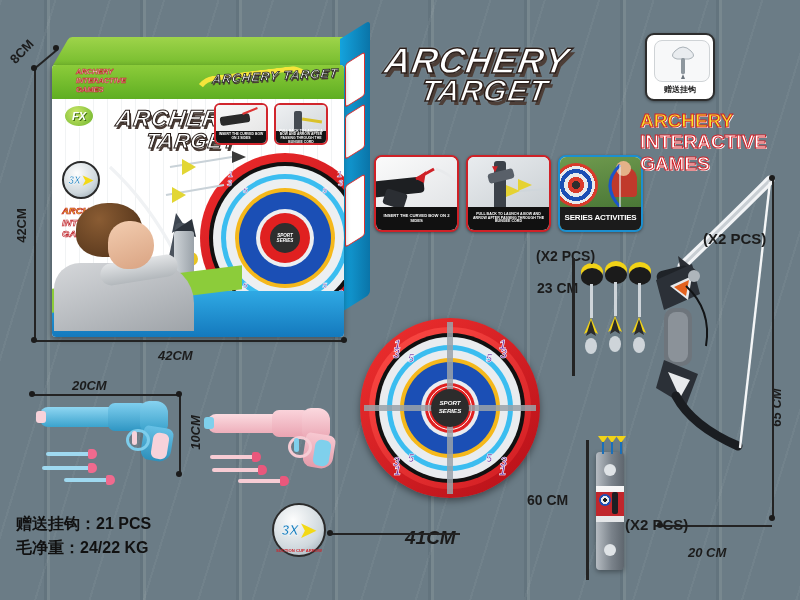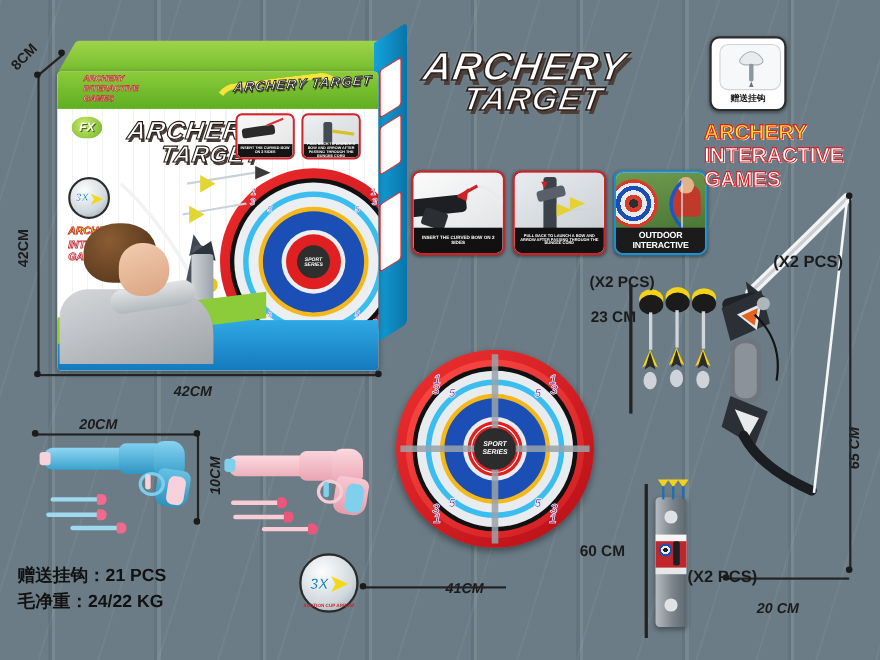--- a/index.html
+++ b/index.html
@@ -331,21 +331,21 @@
   <div class="panel outdoor">
     <div style="position:absolute;inset:0;background:linear-gradient(170deg,#6f9a4e,#3d6b2e);"></div>
     <div style="position:absolute;left:-6px;top:6px;width:44px;height:44px;border-radius:50%;background:
       radial-gradient(circle,#2e2e2e 0 4px,#d93a2b 4px 8px,#e8eaec 8px 12px,#1b4fb5 12px 16px,#e8eaec 16px 19px,#d93a2b 19px 22px);"></div>
     <div style="position:absolute;right:4px;top:10px;width:26px;height:30px;border-radius:12px 12px 4px 4px;background:#c0392b;"></div>
     <div style="position:absolute;right:10px;top:4px;width:15px;height:15px;border-radius:50%;background:#e3b289;"></div>
     <svg style="position:absolute;left:32px;top:4px;width:48px;height:50px;">
       <path d="M28 4 Q8 24 28 46" stroke="#1b55c9" stroke-width="3" fill="none"></path>
       <line x1="28" y1="4" x2="28" y2="46" stroke="#e8eaec" stroke-width="1.2"></line>
     </svg>
-    <div class="pcap" style="font-size:8px;letter-spacing:-.2px;">OUTDOOR INTERACTIVE</div>
+    <div class="pcap" style="font-size:8px;letter-spacing:-.2px;">SERIES ACTIVITIES</div>
   </div>
 </div>
 
 <div id="hookcard">
   <div class="inner">
     <svg viewBox="0 0 56 42" style="width:56px;height:42px;">
       <path d="M20 10 Q28 2 36 10 Q42 16 34 18 L22 18 Q14 16 20 10Z" fill="#e9ecef" stroke="#aab2b8" stroke-width="1"></path>
       <rect x="26" y="17" width="4" height="16" rx="1.5" fill="#8e979e"></rect>
       <path d="M28 33 L30 38 L26 38 Z" fill="#6c757d"></path>
     </svg>
@@ -396,21 +396,21 @@
   </div>
 
   <svg style="position:absolute;inset:0;width:180px;height:180px;">
     <line x1="90" y1="4" x2="90" y2="176" stroke="#9aa3aa" stroke-width="6" opacity=".85"></line>
     <line x1="4" y1="90" x2="176" y2="90" stroke="#9aa3aa" stroke-width="6" opacity=".85"></line>
     <circle cx="90" cy="90" r="19" fill="#2c2c2c"></circle>
     <text x="90" y="87" font-size="6.2" font-weight="bold" font-style="italic" fill="#fff" text-anchor="middle" font-family="Liberation Sans">SPORT</text>
     <text x="90" y="95" font-size="6.2" font-weight="bold" font-style="italic" fill="#fff" text-anchor="middle" font-family="Liberation Sans">SERIES</text>
   </svg>
 </div>
-<div class="lbl" style="left:405px;top:527px;font-size:13px;font-style:italic;text-align:right;">41CM</div>
+<div class="lbl" style="left:405px;top:527px;font-size:19px;font-style:italic;text-align:right;">41CM</div>
 <div class="dimline" style="left:330px;top:533px;width:130px;height:1.5px;"></div>
 <div class="dot" style="left:327px;top:530px;"></div>
 
 <div class="badge3x" style="left:272px;top:503px;width:54px;height:54px;">
   <span class="bx" style="font-size:14px;margin-right:1px;">3X</span>
   <span class="fl" style="font-size:20px;">➤</span>
   <span style="position:absolute;bottom:2px;left:0;width:100%;text-align:center;font-size:4.2px;font-weight:bold;color:#d0232a;">SUCTION CUP ARROW</span>
 </div>
 
 <div class="gun" style="left:40px;top:395px;width:150px;height:70px;">

